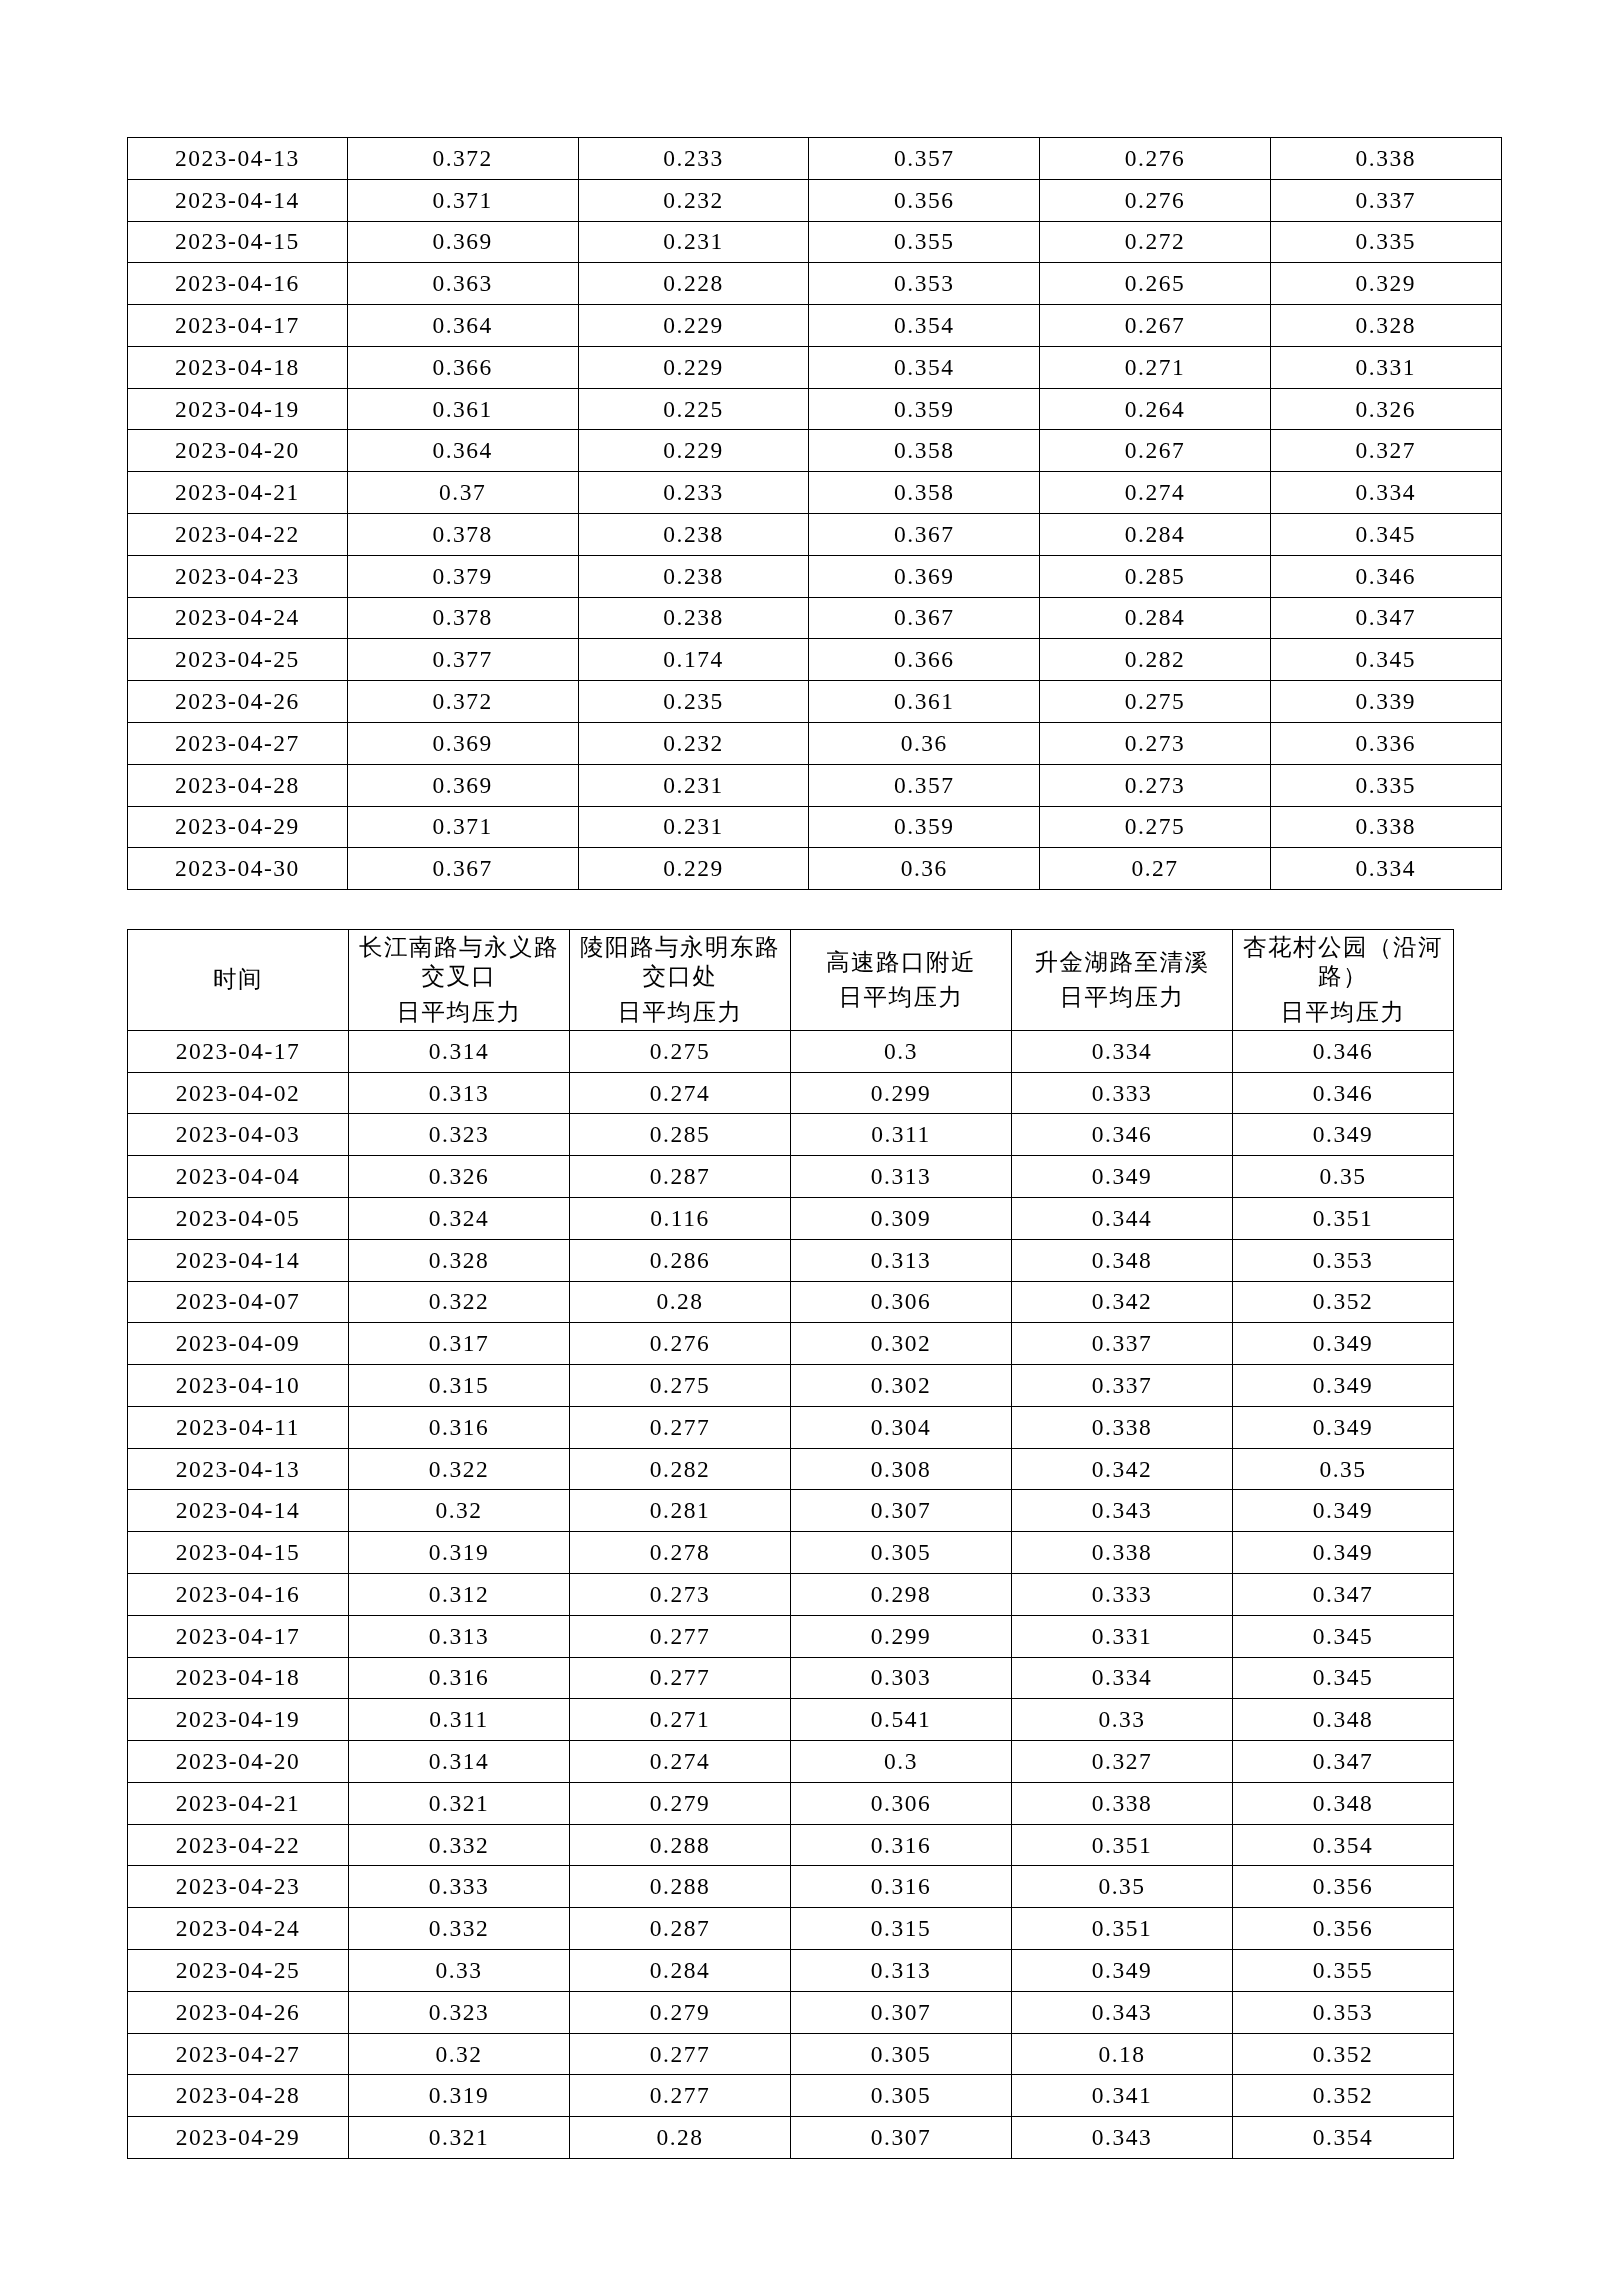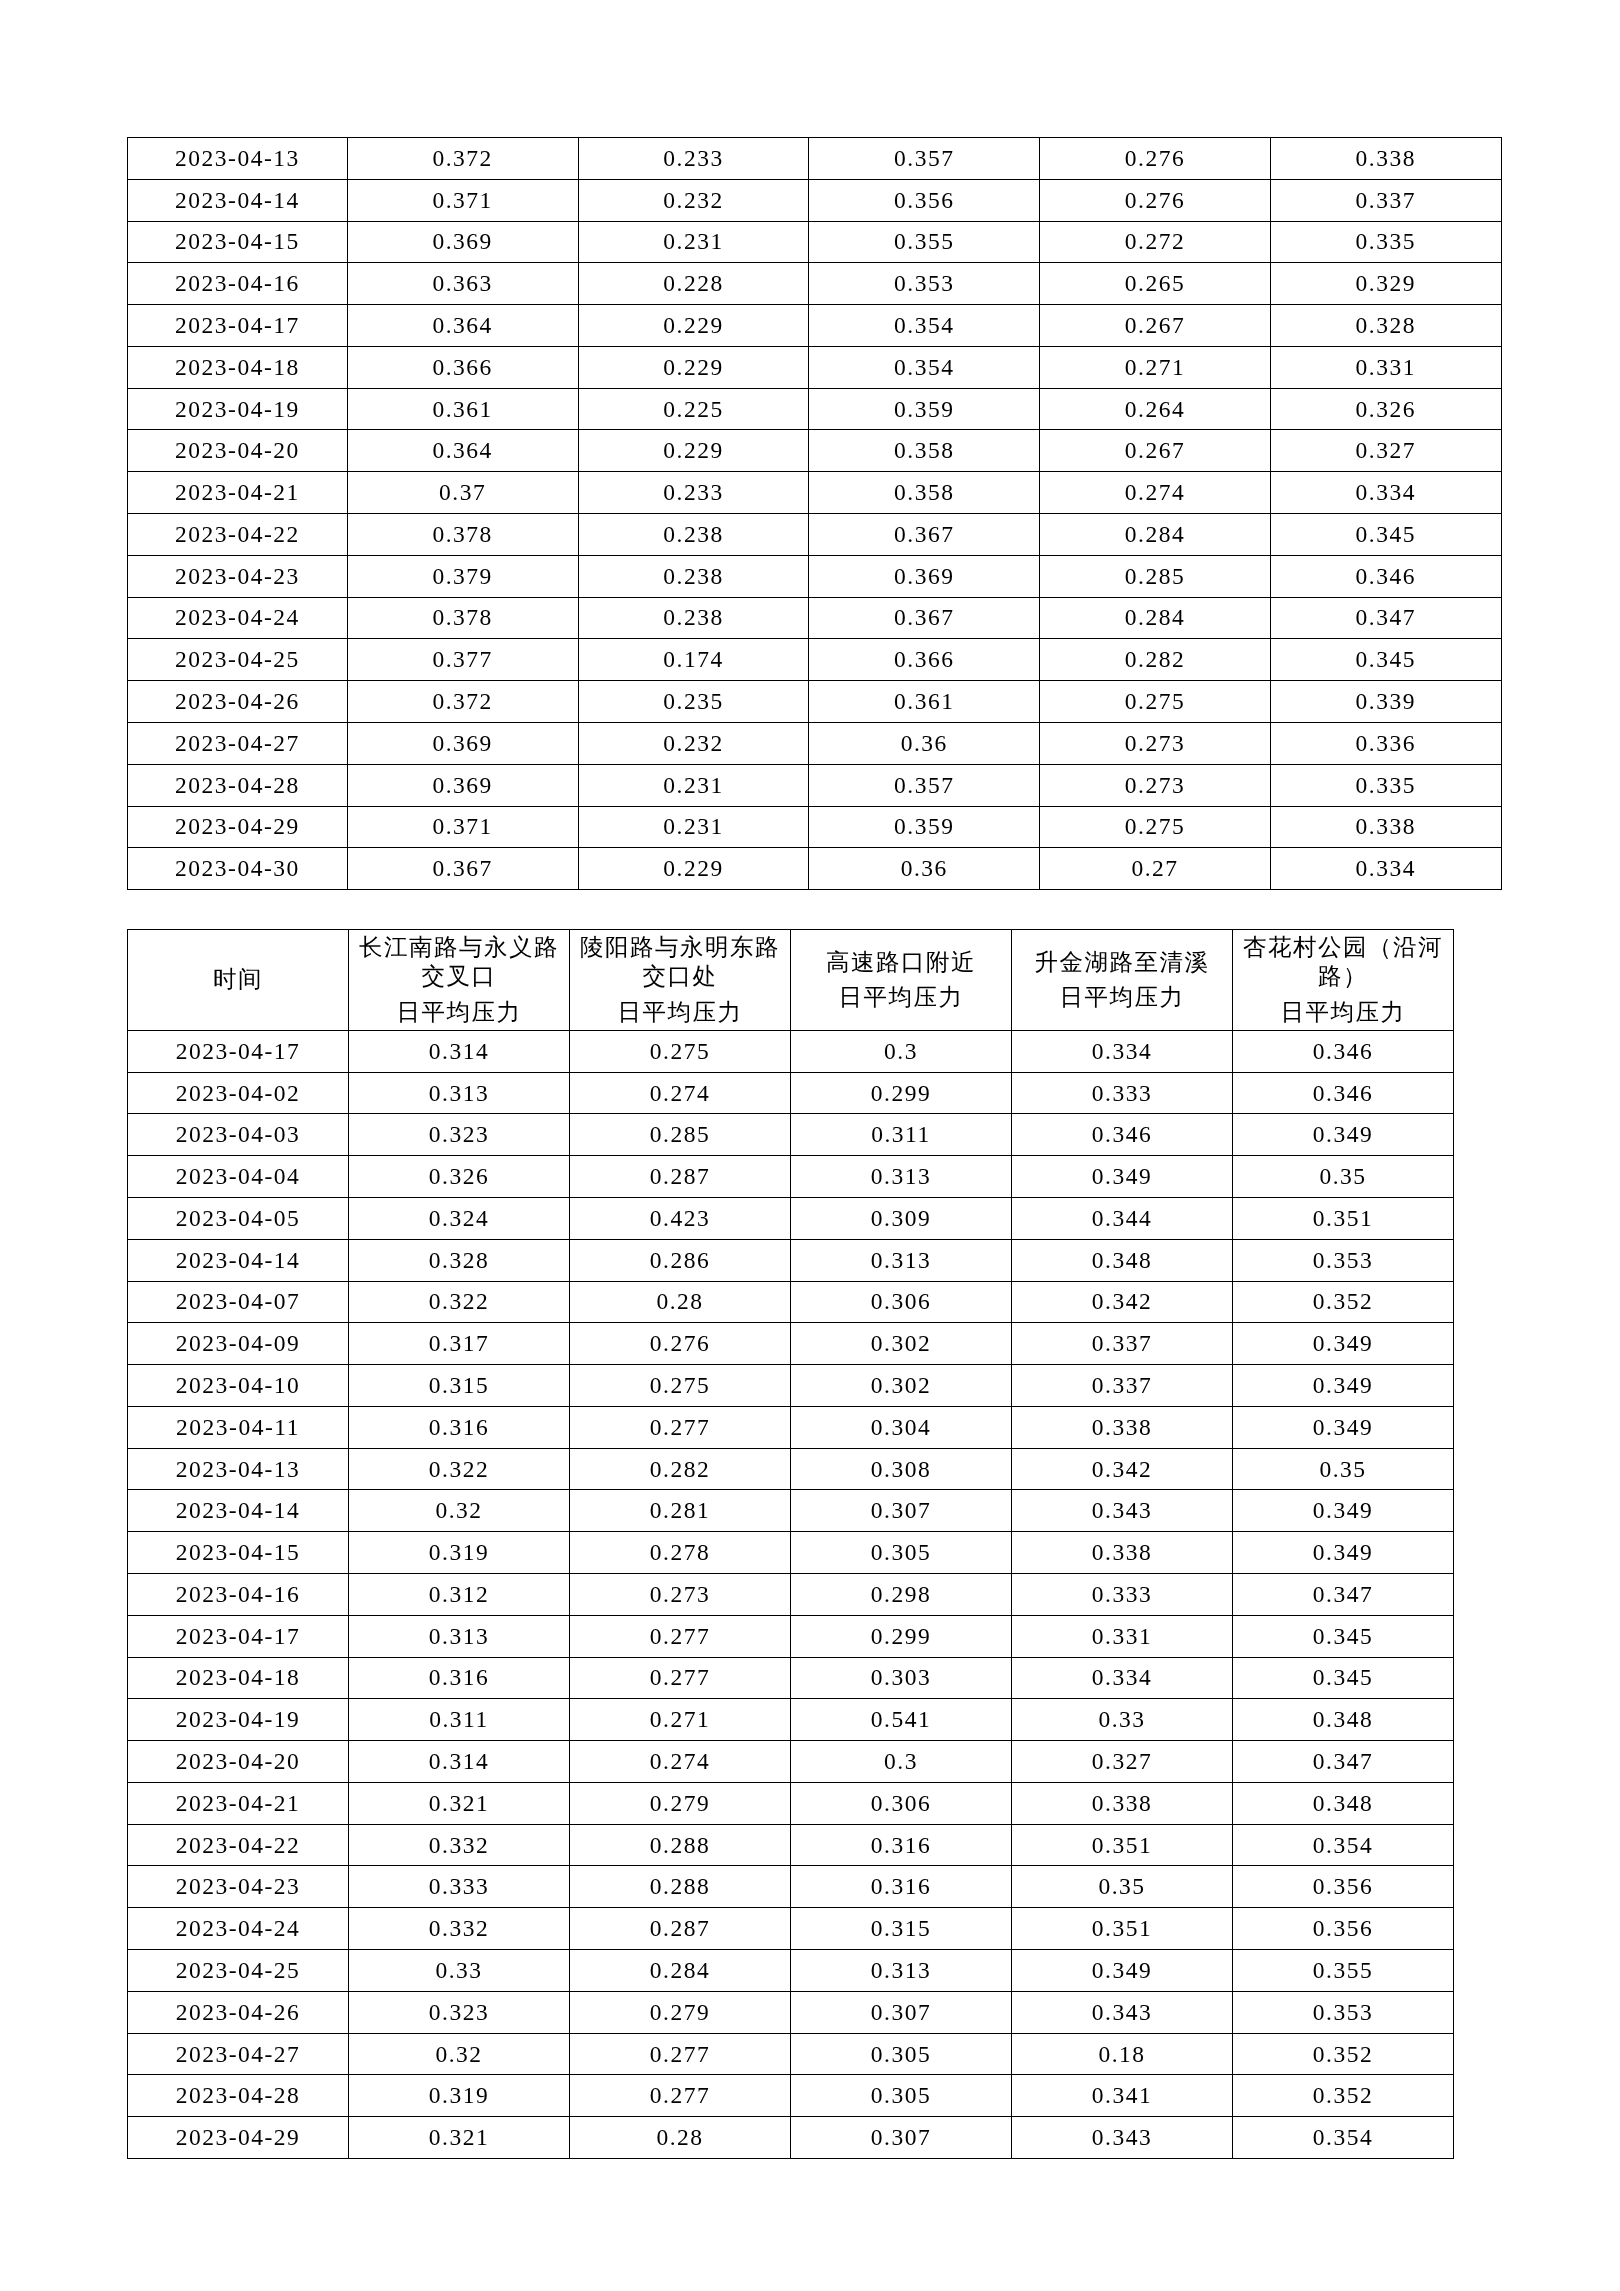--- a/index.html
+++ b/index.html
@@ -298,21 +298,21 @@
           <td class="date-cell num">2023-04-04</td>
           <td class="val-cell num">0.326</td>
           <td class="val-cell num">0.287</td>
           <td class="val-cell num">0.313</td>
           <td class="val-cell num">0.349</td>
           <td class="val-cell num">0.35</td>
         </tr>
         <tr>
           <td class="date-cell num">2023-04-05</td>
           <td class="val-cell num">0.324</td>
-          <td class="val-cell num">0.423</td>
+          <td class="val-cell num">0.116</td>
           <td class="val-cell num">0.309</td>
           <td class="val-cell num">0.344</td>
           <td class="val-cell num">0.351</td>
         </tr>
         <tr>
           <td class="date-cell num">2023-04-14</td>
           <td class="val-cell num">0.328</td>
           <td class="val-cell num">0.286</td>
           <td class="val-cell num">0.313</td>
           <td class="val-cell num">0.348</td>

